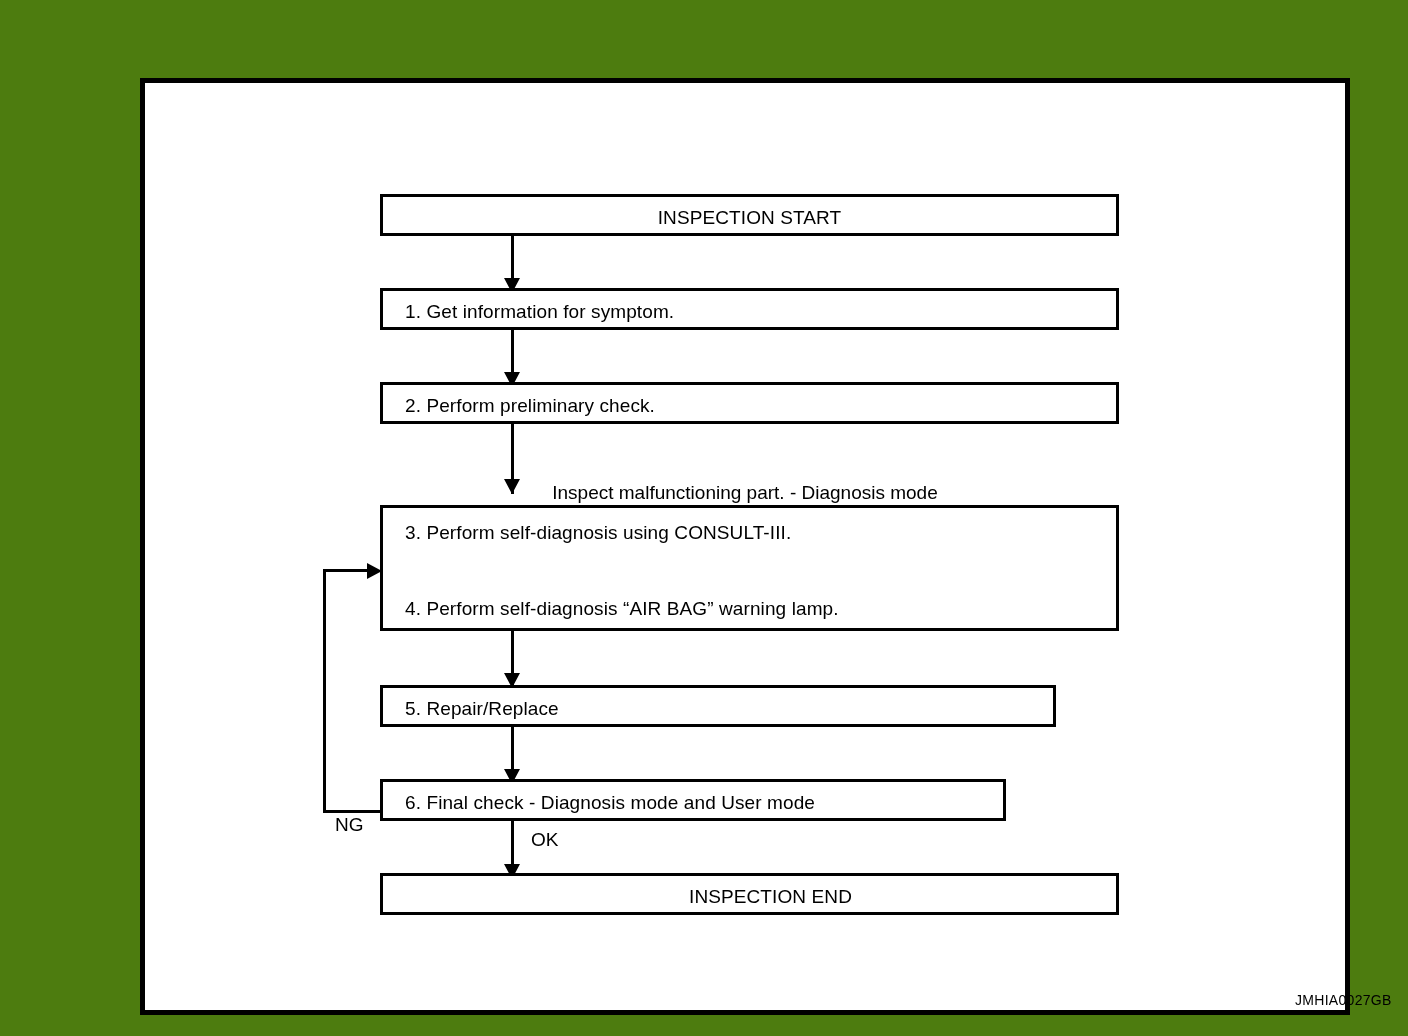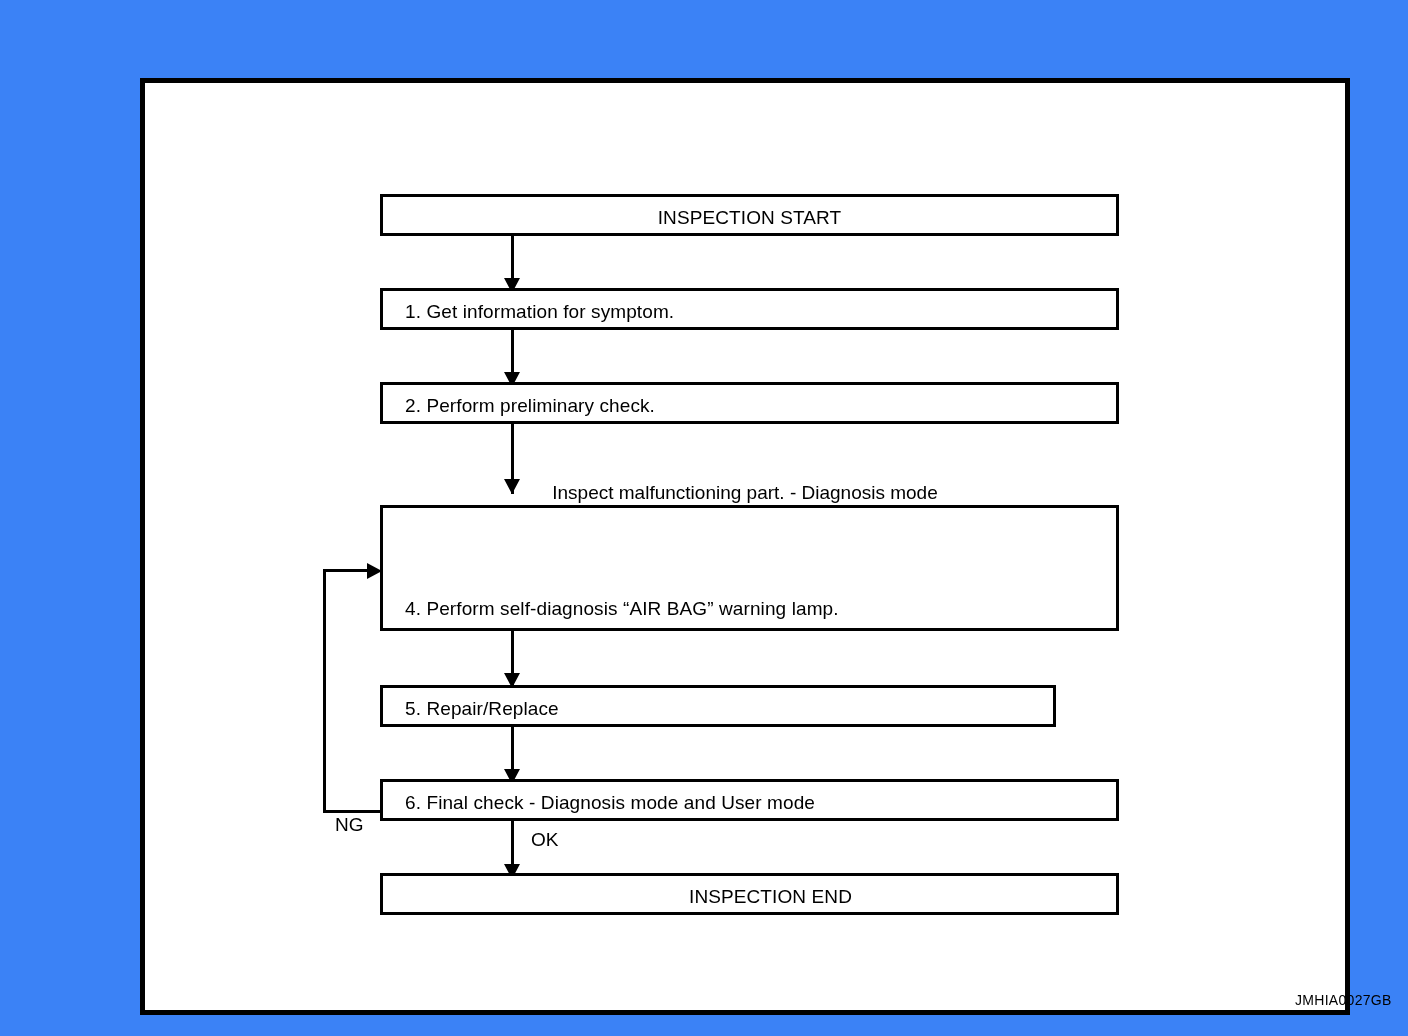--- a/index.html
+++ b/index.html
@@ -9,21 +9,21 @@
     background: #ffffff;
   }
   body {
     font-family: "Liberation Sans", sans-serif;
     -webkit-font-smoothing: antialiased;
   }
   #page {
     position: relative;
     width: 1408px;
     height: 1036px;
-    background: #3b82f6;
+    background: #4d7c0f;
     overflow: hidden;
   }
   
   #frame {
     position: absolute;
     left: 140px;
     top: 78px;
     width: 1210px;
     height: 937px;
     border: 5px solid #000000;
@@ -132,38 +132,39 @@
     </div>
 
     <div>
       <div class="arrow-shaft" style="left:366px; top:341px; height:70px;"></div>
       <div class="arrow-head-down" style="left:359px; top:396px;"></div>
     </div>
 
     <div class="flabel" style="left:0px; top:399px; width:1200px; text-align:center;">Inspect malfunctioning part. - Diagnosis mode</div>
 
     <div class="fbox lefted" style="left:235px; top:422px; width:739px; height:126px;">
+      <div class="boxline" style="top:14px;">3. Perform self-diagnosis using CONSULT-III.</div>
       <div class="boxline" style="top:90px;">4. Perform self-diagnosis “AIR BAG” warning lamp.</div>
     </div>
 
     <div>
       <div class="arrow-shaft" style="left:366px; top:548px; height:57px;"></div>
       <div class="arrow-head-down" style="left:359px; top:590px;"></div>
     </div>
 
     <div class="fbox lefted" style="left:235px; top:602px; width:676px; height:42px;">
       <div class="boxline" style="top:10px;">5. Repair/Replace</div>
     </div>
 
     <div>
       <div class="arrow-shaft" style="left:366px; top:644px; height:57px;"></div>
       <div class="arrow-head-down" style="left:359px; top:686px;"></div>
     </div>
 
-    <div class="fbox lefted" style="left:235px; top:696px; width:739px; height:42px;">
+    <div class="fbox lefted" style="left:235px; top:696px; width:626px; height:42px;">
       <div class="boxline" style="top:10px;">6. Final check - Diagnosis mode and User mode</div>
     </div>
 
     <div>
       <div class="arrow-shaft" style="left:366px; top:738px; height:58px;"></div>
       <div class="arrow-head-down" style="left:359px; top:781px;"></div>
       <div class="flabel" style="left:386px; top:746px;">OK</div>
     </div>
 
     <div>

